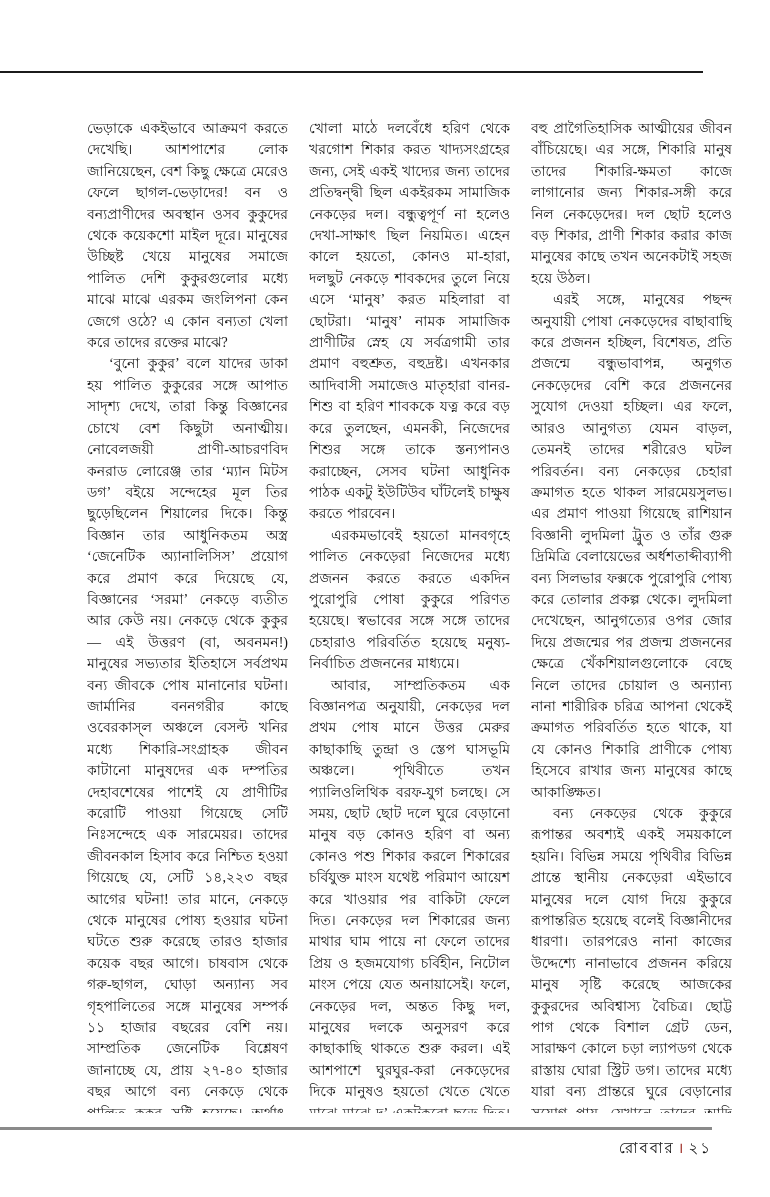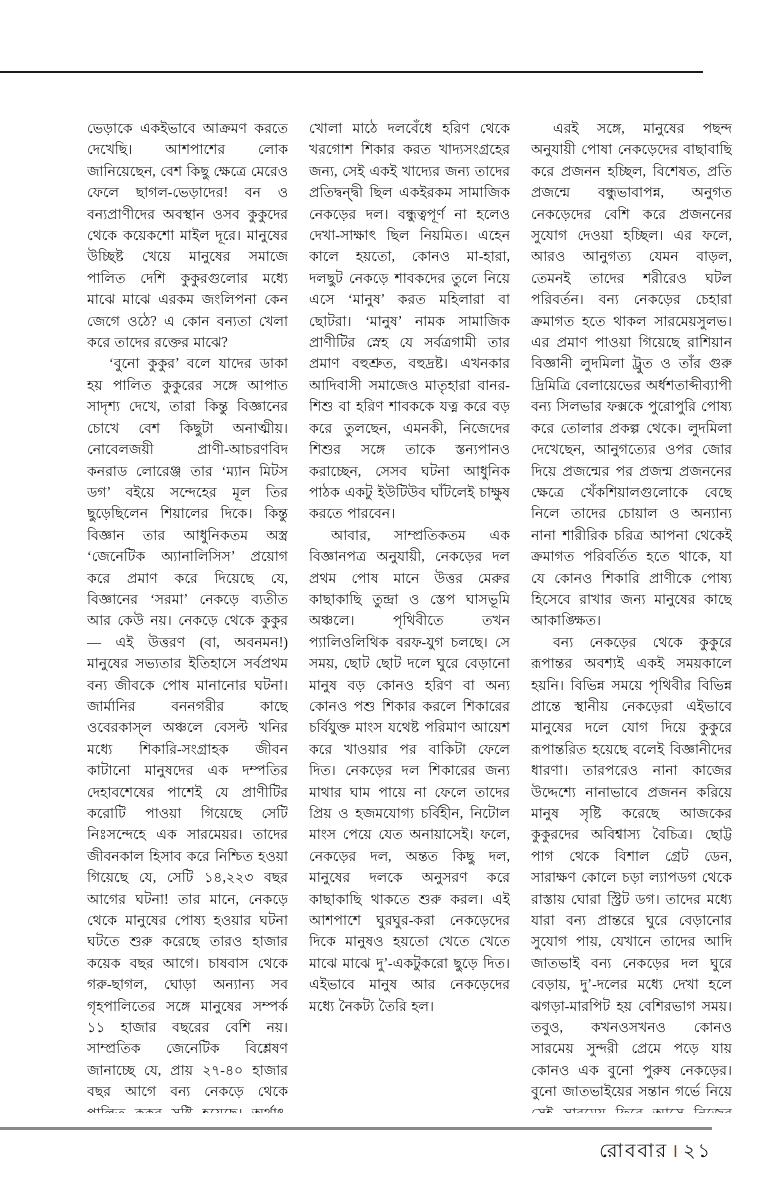--- a/index.html
+++ b/index.html
@@ -32,21 +32,21 @@
   }
   .text-column p.indent{text-indent:22px;}
   .bottom-rule{
     position:absolute;left:0;top:1127px;
     width:712px;height:3px;background:#8a8a8a;
   }
   .page-footer{
     position:absolute;left:0;top:1136px;
     width:712px;
     text-align:right;
-    font-size:19px;
+    font-size:15px;
     color:#141414;
     letter-spacing:2px;
     font-family:"Liberation Serif","DejaVu Serif",serif;
   }
   .page-footer .separator{
     color:#a03028;
     padding:0 3px;
   }
 </style>
 </head>
@@ -57,25 +57,27 @@
 <div class="article-body">
 
   <div class="text-column">
     <p>ভেড়াকে একইভাবে আক্রমণ করতে দেখেছি। আশপাশের লোক জানিয়েছেন, বেশ কিছু ক্ষেত্রে মেরেও ফেলে ছাগল-ভেড়াদের! বন ও বন্যপ্রাণীদের অবস্থান ওসব কুকুদের থেকে কয়েকশো মাইল দূরে। মানুষের উচ্ছিষ্ট খেয়ে মানুষের সমাজে পালিত দেশি কুকুরগুলোর মধ্যে মাঝে মাঝে এরকম জংলিপনা কেন জেগে ওঠে? এ কোন বন্যতা খেলা করে তাদের রক্তের মাঝে?</p>
     <p class="indent">‘বুনো কুকুর’ বলে যাদের ডাকা হয় পালিত কুকুরের সঙ্গে আপাত সাদৃশ্য দেখে, তারা কিন্তু বিজ্ঞানের চোখে বেশ কিছুটা অনাত্মীয়। নোবেলজয়ী প্রাণী-আচরণবিদ কনরাড লোরেঞ্জ তার ‘ম্যান মিটস ডগ’ বইয়ে সন্দেহের মূল তির ছুড়েছিলেন শিয়ালের দিকে। কিন্তু বিজ্ঞান তার আধুনিকতম অস্ত্র ‘জেনেটিক অ্যানালিসিস’ প্রয়োগ করে প্রমাণ করে দিয়েছে যে, বিজ্ঞানের ‘সরমা’ নেকড়ে ব্যতীত আর কেউ নয়। নেকড়ে থেকে কুকুর— এই উত্তরণ (বা, অবনমন!) মানুষের সভ্যতার ইতিহাসে সর্বপ্রথম বন্য জীবকে পোষ মানানোর ঘটনা। জার্মানির বননগরীর কাছে ওবেরকাস্‌ল অঞ্চলে বেসল্ট খনির মধ্যে শিকারি-সংগ্রাহক জীবন কাটানো মানুষদের এক দম্পতির দেহাবশেষের পাশেই যে প্রাণীটির করোটি পাওয়া গিয়েছে সেটি নিঃসন্দেহে এক সারমেয়র। তাদের জীবনকাল হিসাব করে নিশ্চিত হওয়া গিয়েছে যে, সেটি ১৪,২২৩ বছর আগের ঘটনা! তার মানে, নেকড়ে থেকে মানুষের পোষ্য হওয়ার ঘটনা ঘটতে শুরু করেছে তারও হাজার কয়েক বছর আগে। চাষবাস থেকে গরু-ছাগল, ঘোড়া অন্যান্য সব গৃহপালিতের সঙ্গে মানুষের সম্পর্ক ১১ হাজার বছরের বেশি নয়। সাম্প্রতিক জেনেটিক বিশ্লেষণ জানাচ্ছে যে, প্রায় ২৭-৪০ হাজার বছর আগে বন্য নেকড়ে থেকে পালিত কুকুর সৃষ্টি হয়েছে। অর্থাৎ, কুকুর আমাদের আদিতম সঙ্গী এবং এ পর্যন্ত মানুষের ইতিহাসে পুরোপুরি পোষ্য হয়ে ওঠা একমাত্র মাংসাশী প্রাণী। ওবেরকাস্‌লে পরিবারের সঙ্গে দেওয়া সারমেয়র কবর ইঙ্গিতবাহী যে, মানুষের মনের সঙ্গে পোষ্য সারমেয়দের মানসিক বন্ধন তখনই কত গভীর হয়ে উঠেছিল।</p>
 
   </div>
 
   <div class="text-column">
     <p>খোলা মাঠে দলবেঁধে হরিণ থেকে খরগোশ শিকার করত খাদ্যসংগ্রহের জন্য, সেই একই খাদ্যের জন্য তাদের প্রতিদ্বন্দ্বী ছিল একইরকম সামাজিক নেকড়ের দল। বন্ধুত্বপূর্ণ না হলেও দেখা-সাক্ষাৎ ছিল নিয়মিত। এহেন কালে হয়তো, কোনও মা-হারা, দলছুট নেকড়ে শাবকদের তুলে নিয়ে এসে ‘মানুষ’ করত মহিলারা বা ছোটরা। ‘মানুষ’ নামক সামাজিক প্রাণীটির স্নেহ যে সর্বত্রগামী তার প্রমাণ বহুশ্রুত, বহুদ্রষ্ট। এখনকার আদিবাসী সমাজেও মাতৃহারা বানর-শিশু বা হরিণ শাবককে যত্ন করে বড় করে তুলছেন, এমনকী, নিজেদের শিশুর সঙ্গে তাকে স্তন্যপানও করাচ্ছেন, সেসব ঘটনা আধুনিক পাঠক একটু ইউটিউব ঘাঁটলেই চাক্ষুষ করতে পারবেন।</p>
+    <p class="indent">এরকমভাবেই হয়তো মানবগৃহে পালিত নেকড়েরা নিজেদের মধ্যে প্রজনন করতে করতে একদিন পুরোপুরি পোষা কুকুরে পরিণত হয়েছে। স্বভাবের সঙ্গে সঙ্গে তাদের চেহারাও পরিবর্তিত হয়েছে মনুষ্য-নির্বাচিত প্রজননের মাধ্যমে।</p>
     <p class="indent">আবার, সাম্প্রতিকতম এক বিজ্ঞানপত্র অনুযায়ী, নেকড়ের দল প্রথম পোষ মানে উত্তর মেরুর কাছাকাছি তুন্দ্রা ও স্তেপ ঘাসভূমি অঞ্চলে। পৃথিবীতে তখন প্যালিওলিথিক বরফ-যুগ চলছে। সে সময়, ছোট ছোট দলে ঘুরে বেড়ানো মানুষ বড় কোনও হরিণ বা অন্য কোনও পশু শিকার করলে শিকারের চর্বিযুক্ত মাংস যথেষ্ট পরিমাণ আয়েশ করে খাওয়ার পর বাকিটা ফেলে দিত। নেকড়ের দল শিকারের জন্য মাথার ঘাম পায়ে না ফেলে তাদের প্রিয় ও হজমযোগ্য চর্বিহীন, নিটোল মাংস পেয়ে যেত অনায়াসেই। ফলে, নেকড়ের দল, অন্তত কিছু দল, মানুষের দলকে অনুসরণ করে কাছাকাছি থাকতে শুরু করল। এই আশপাশে ঘুরঘুর-করা নেকড়েদের দিকে মানুষও হয়তো খেতে খেতে মাঝে মাঝে দু’-একটুকরো ছুড়ে দিত। এইভাবে মানুষ আর নেকড়েদের মধ্যে নৈকট্য তৈরি হল।</p>
 
   </div>
 
   <div class="text-column">
+    <p>বহু প্রাগৈতিহাসিক আত্মীয়ের জীবন বাঁচিয়েছে। এর সঙ্গে, শিকারি মানুষ তাদের শিকারি-ক্ষমতা কাজে লাগানোর জন্য শিকার-সঙ্গী করে নিল নেকড়েদের। দল ছোট হলেও বড় শিকার, প্রাণী শিকার করার কাজ মানুষের কাছে তখন অনেকটাই সহজ হয়ে উঠল।</p>
     <p class="indent">এরই সঙ্গে, মানুষের পছন্দ অনুযায়ী পোষা নেকড়েদের বাছাবাছি করে প্রজনন হচ্ছিল, বিশেষত, প্রতি প্রজন্মে বন্ধুভাবাপন্ন, অনুগত নেকড়েদের বেশি করে প্রজননের সুযোগ দেওয়া হচ্ছিল। এর ফলে, আরও আনুগত্য যেমন বাড়ল, তেমনই তাদের শরীরেও ঘটল পরিবর্তন। বন্য নেকড়ের চেহারা ক্রমাগত হতে থাকল সারমেয়সুলভ। এর প্রমাণ পাওয়া গিয়েছে রাশিয়ান বিজ্ঞানী লুদমিলা ট্রুত ও তাঁর গুরু দ্রিমিত্রি বেলায়েভের অর্ধশতাব্দীব্যাপী বন্য সিলভার ফক্সকে পুরোপুরি পোষ্য করে তোলার প্রকল্প থেকে। লুদমিলা দেখেছেন, আনুগত্যের ওপর জোর দিয়ে প্রজন্মের পর প্রজন্ম প্রজননের ক্ষেত্রে খেঁকশিয়ালগুলোকে বেছে নিলে তাদের চোয়াল ও অন্যান্য নানা শারীরিক চরিত্র আপনা থেকেই ক্রমাগত পরিবর্তিত হতে থাকে, যা যে কোনও শিকারি প্রাণীকে পোষ্য হিসেবে রাখার জন্য মানুষের কাছে আকাঙ্ক্ষিত।</p>
     <p class="indent">বন্য নেকড়ের থেকে কুকুরে রূপান্তর অবশ্যই একই সময়কালে হয়নি। বিভিন্ন সময়ে পৃথিবীর বিভিন্ন প্রান্তে স্থানীয় নেকড়েরা এইভাবে মানুষের দলে যোগ দিয়ে কুকুরে রূপান্তরিত হয়েছে বলেই বিজ্ঞানীদের ধারণা। তারপরেও নানা কাজের উদ্দেশ্যে নানাভাবে প্রজনন করিয়ে মানুষ সৃষ্টি করেছে আজকের কুকুরদের অবিশ্বাস্য বৈচিত্র। ছোট্ট পাগ থেকে বিশাল গ্রেট ডেন, সারাক্ষণ কোলে চড়া ল্যাপডগ থেকে রাস্তায় ঘোরা স্ট্রিট ডগ। তাদের মধ্যে যারা বন্য প্রান্তরে ঘুরে বেড়ানোর সুযোগ পায়, যেখানে তাদের আদি জাতভাই বন্য নেকড়ের দল ঘুরে বেড়ায়, দু’-দলের মধ্যে দেখা হলে ঝগড়া-মারপিট হয় বেশিরভাগ সময়। তবুও, কখনওসখনও কোনও সারমেয় সুন্দরী প্রেমে পড়ে যায় কোনও এক বুনো পুরুষ নেকড়ের। বুনো জাতভাইয়ের সন্তান গর্ভে নিয়ে সেই সারমেয় ফিরে আসে নিজের মনুষ্য ডেরায়।</p>
 
   </div>
 
 </div>
 
 <div class="bottom-rule"></div>
 
 <div class="page-footer">

